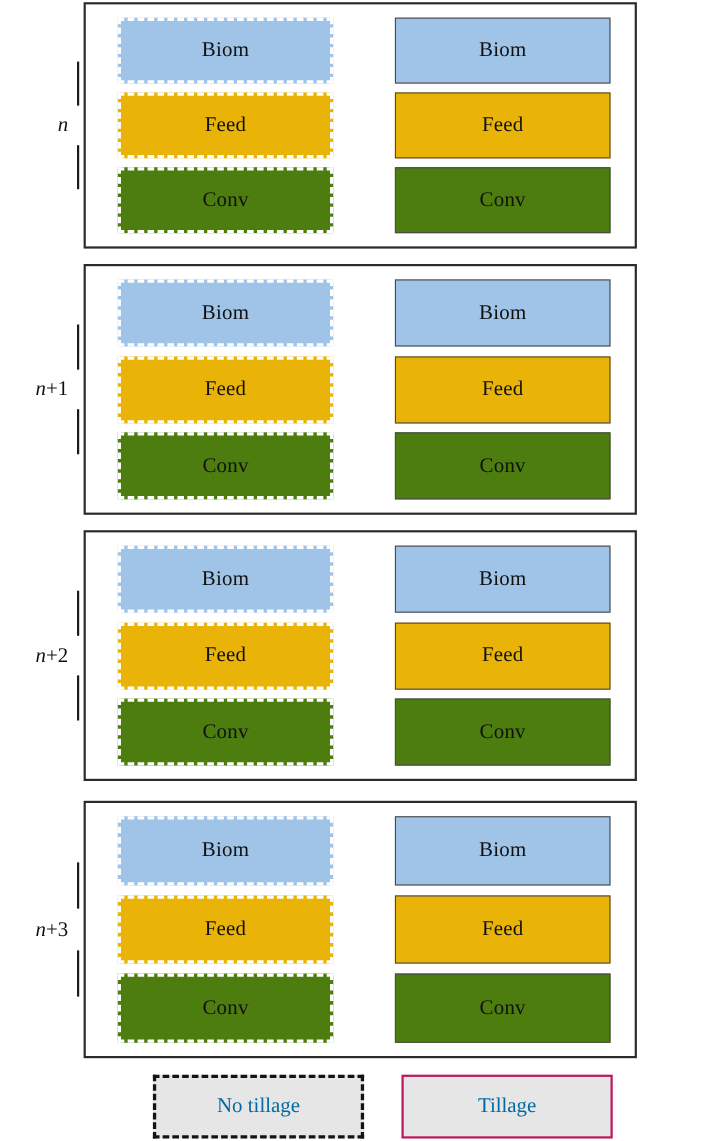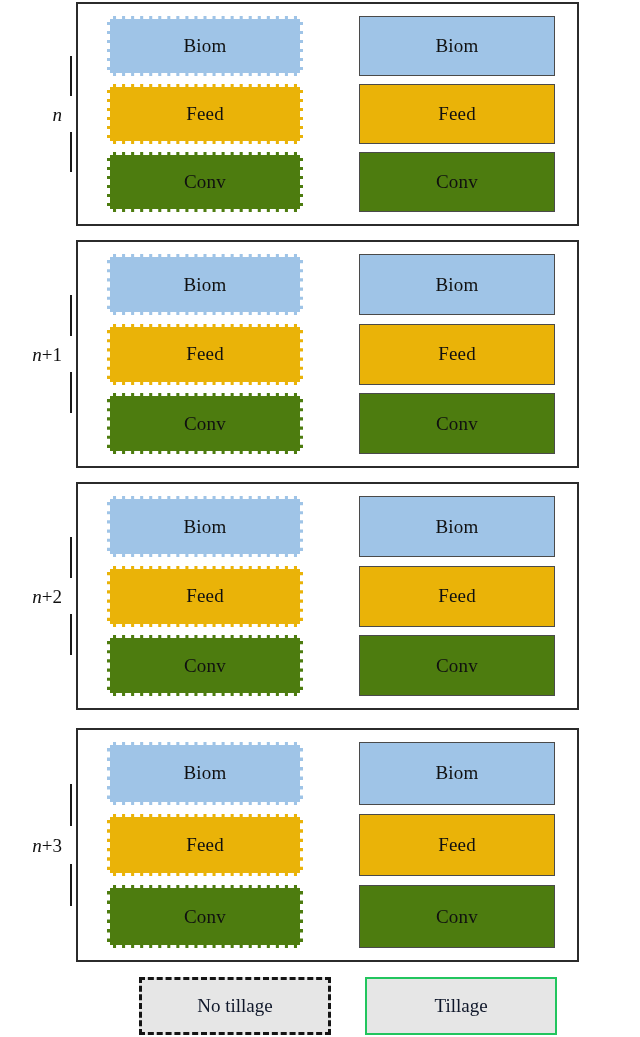--- a/index.html
+++ b/index.html
@@ -130,25 +130,25 @@
   }
   .legend-box {
     width: 196px;
     height: 58px;
     box-sizing: border-box;
     background: #E6E6E6;
     display: flex;
     align-items: center;
     justify-content: center;
     font-size: 19px;
-    color: #0f172a;
+    color: #0369a1;
     margin-left: 34px;
   }
   .legend-box.dashed { border: 3px dashed #141414; }
-  .legend-box.solid  { border: 2px solid #22c55e; }
+  .legend-box.solid  { border: 2px solid #be185d; }
 </style>
 </head>
 <body>
 
 <div id="figure">
 
   <div class="year-row" style="top:2px; height:224px;">
     <div class="year-bracket">
       <div class="seg top"></div>
       <div class="seg bot"></div>

